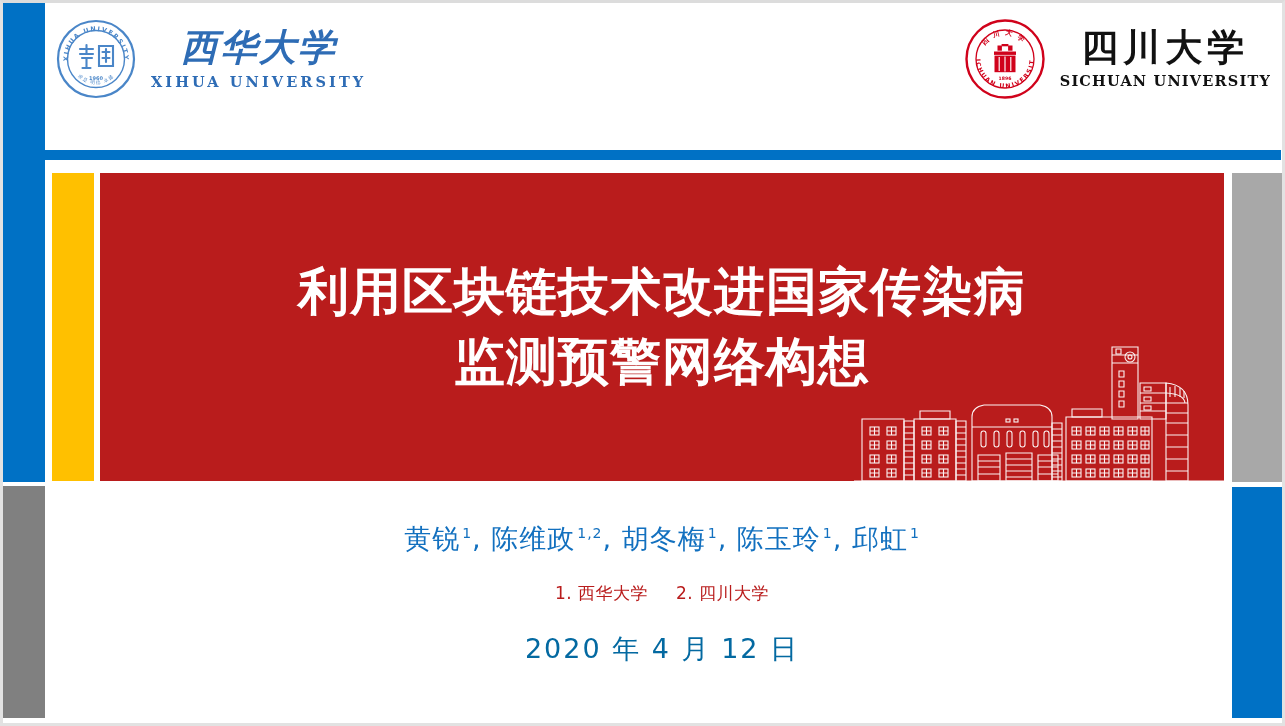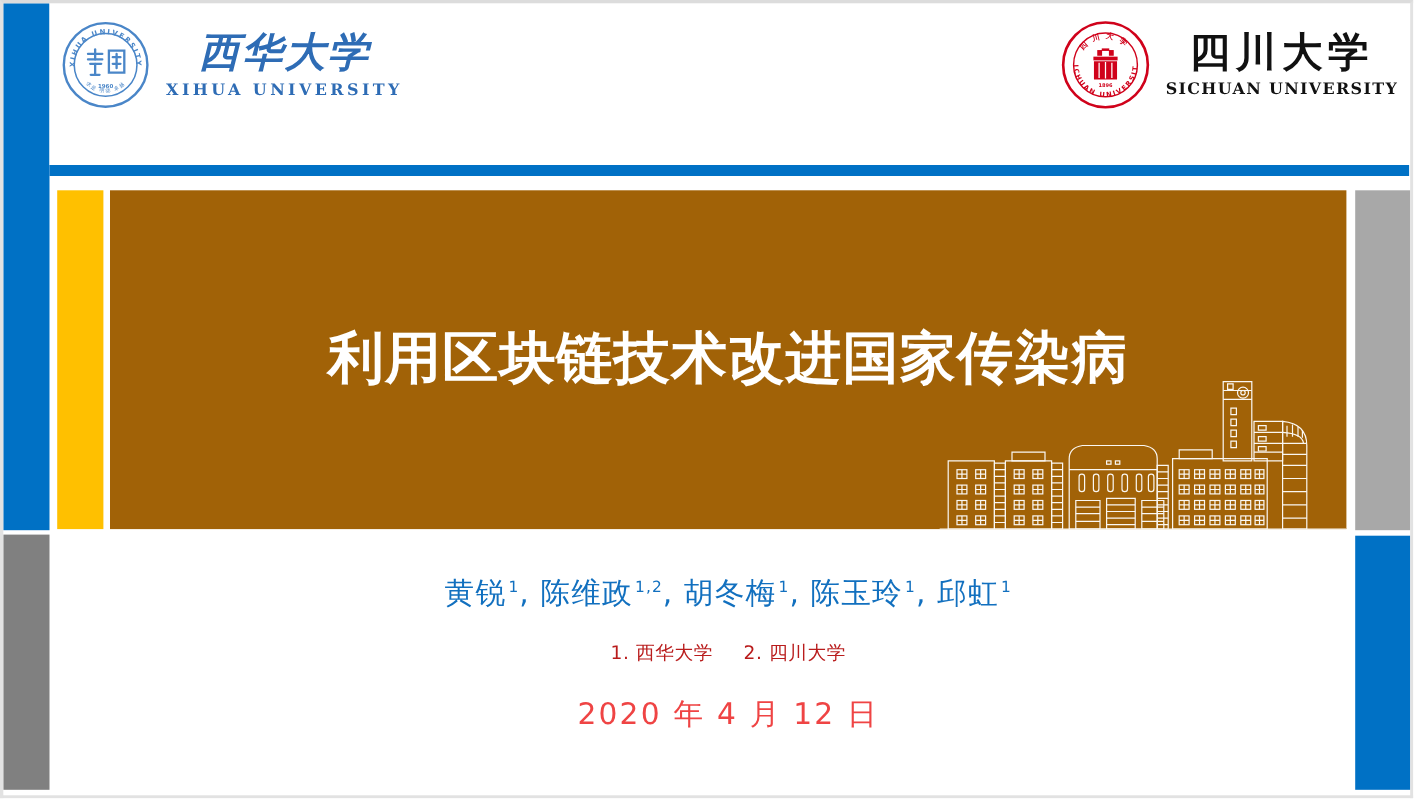--- a/index.html
+++ b/index.html
@@ -120,21 +120,21 @@
     left: 52px; top: 173px;
     width: 42px; height: 308px;
     background: #ffc000;
   }
 
   
   #title-banner {
     position: absolute;
     left: 100px; top: 173px;
     width: 1124px; height: 308px;
-    background: #a16207;
+    background: #b91c1c;
     overflow: hidden;
   }
   #skyline {
     position: absolute;
     right: 0;
     bottom: 0;
     width: 370px;
     height: 150px;
     opacity: 0.95;
   }
@@ -188,21 +188,21 @@
   #affiliations {
     color: #b91c1c;
     font-family: "DejaVu Sans", "Liberation Sans", sans-serif;
     font-size: 17px;
     letter-spacing: 0.5px;
     margin-top: 25px;
     white-space: nowrap;
   }
   #affiliations .aff-gap { display: inline-block; width: 16px; }
   #date-line {
-    color: #ef4444;
+    color: #0369a1;
     font-family: "DejaVu Sans", "Liberation Sans", sans-serif;
     font-size: 27px;
     letter-spacing: 2px;
     margin-top: 26px;
     white-space: nowrap;
   }
 </style>
 </head>
 <body>
 
@@ -406,20 +406,21 @@
           <path d="M 312,62 q 18,1 19,10 M 312,72 h 22 M 312,82 h 22 M 312,92 h 22 M 312,104 h 22 M 312,116 h 22 M 312,128 h 22 M 312,140 h 22"></path>
           <path d="M 316,56 v 10 M 321,55 v 11 M 326,57 v 9 M 330,60 v 7"></path>
 
           <path d="M 0,150 h 370"></path>
         </g>
       </svg>
     </div>
 
     <div id="title-text">
       <div class="title-line">利用区块链技术改进国家传染病</div>
+      <div class="title-line">监测预警网络构想</div>
     </div>
   </div>
 
   <div id="meta">
 
     <div id="authors"><span>黄锐</span><sup>1</sup><span>, </span><span>陈维政</span><sup>1,2</sup><span>, </span><span>胡冬梅</span><sup>1</sup><span>, </span><span>陈玉玲</span><sup>1</sup><span>, </span><span>邱虹</span><sup>1</sup></div>
 
     <div id="affiliations">
       <span>1. 西华大学</span>
       <span class="aff-gap"></span>

